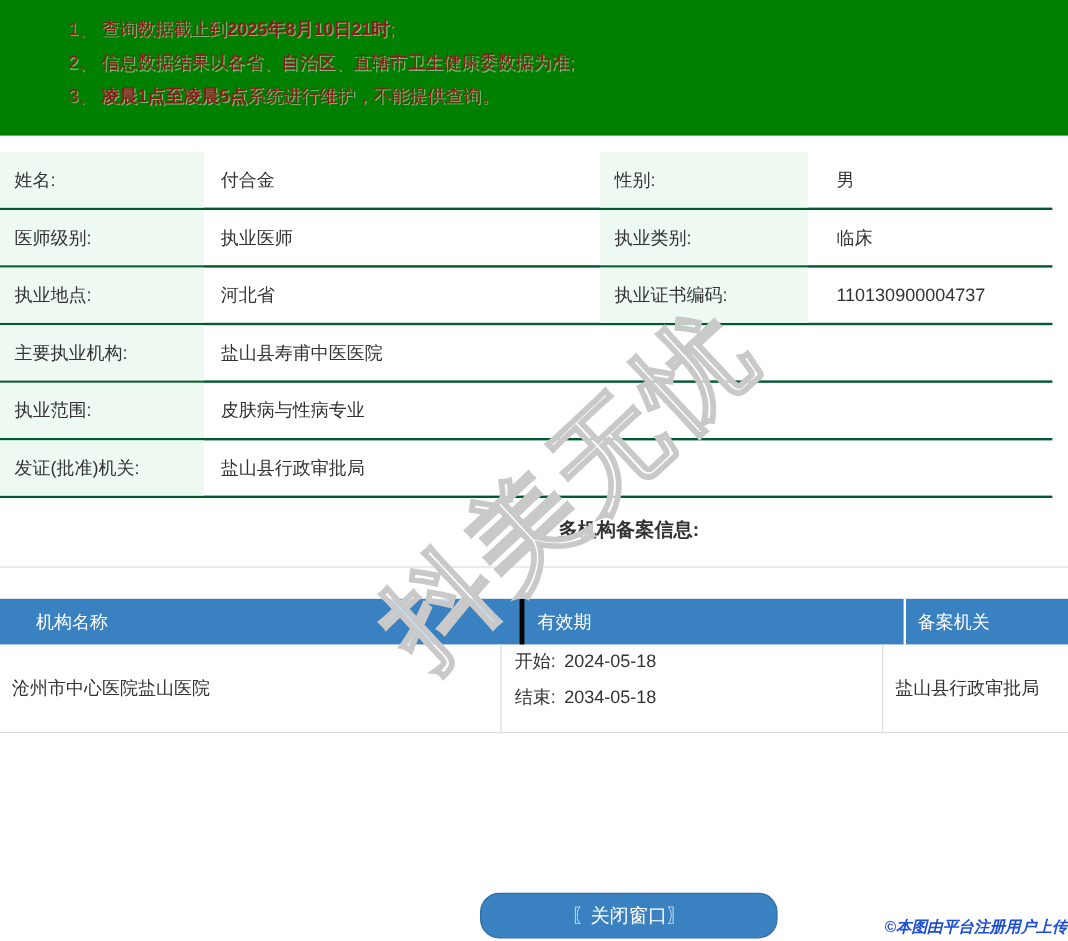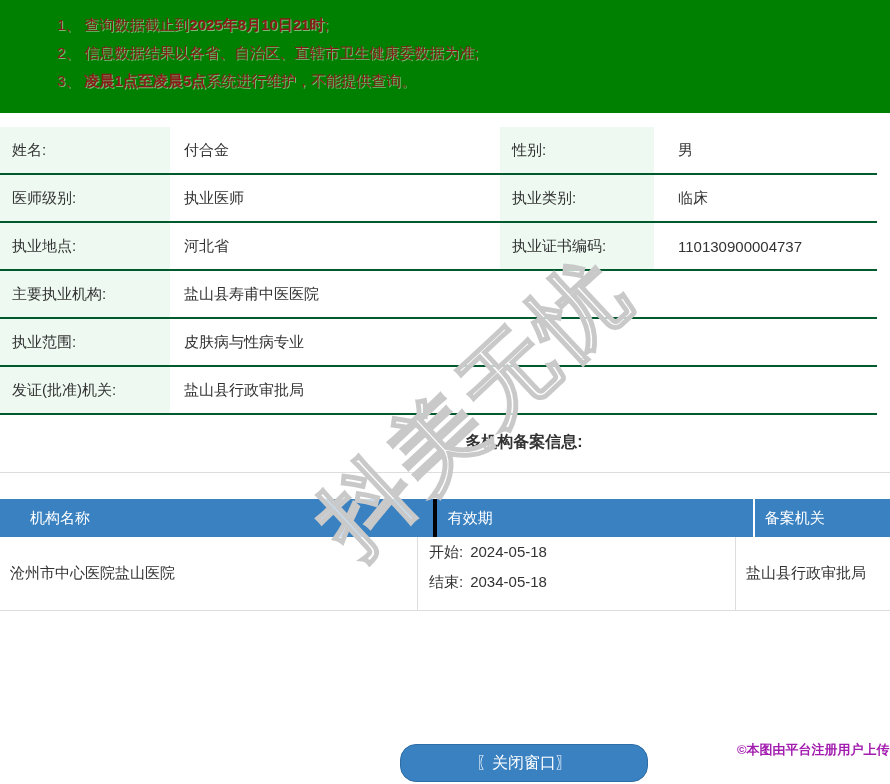--- a/index.html
+++ b/index.html
@@ -13,21 +13,21 @@
                  text-shadow: 1px 1px 0 rgba(255,255,255,0.45); }
   .notice-line .b { font-weight: bold; }
   .notice-line .num { margin-right: 4px; }
 
   
   .detail-table { width: 877px; margin-top: 14px; }
   .drow { display: flex; align-items: stretch; height: 48px; border-bottom: 2px solid var(--detail_border, #005a2d); }
   .dcell { display: flex; align-items: center; font-size: 15px; text-align: center; }
   .dlabel { width: 170px; background: var(--label_bg, #edf9f1); padding-left: 12px; }
   .dval1  { width: 330px; padding-left: 14px; }
-  .dlabel2{ width: 154px; background: var(--label_bg, #edf9f1); padding-left: 12px; }
+  .dlabel2{ width: 173px; background: var(--label_bg, #edf9f1); padding-left: 12px; }
   .dval2  { flex: 1; padding-left: 24px; }
   .dvalfull { flex: 1; padding-left: 14px; }
 
   
   .section-title { width: 1048px; text-align: center; font-size: 16px; font-weight: bold;
                    padding: 17px 0 19px 0; border-bottom: 1px solid var(--row_border, #ddd); }
 
   
   .org-table { width: 1048px; margin-top: 26px; font-size: 15px; }
   .org-head { display: flex; height: 38px; background: var(--header_bg, #3981c1); color: var(--header_text, #fff); }
@@ -50,23 +50,23 @@
                color: rgba(255,255,255,0.72); -webkit-text-stroke: 2px #c9c9c9;
                transform: rotate(-43deg); z-index: 3; pointer-events: none; white-space: nowrap; }
 
   
   .close-btn { position: absolute; left: 400px; top: 744px; width: 248px; height: 38px;
                background: var(--button_bg, #3981c1); color: #fff; border: 1px solid #2f6da6;
                border-radius: 16px; font-size: 16px; font-family: "Liberation Sans", "DejaVu Sans", sans-serif;
                cursor: pointer; z-index: 4; }
 
   
-  .copyright { position: absolute; left: 737px; top: 741px; font-size: 13px; font-weight: bold;
-               color: #a21caf; z-index: 4; white-space: nowrap;
-               text-shadow: 1px 0 #fff, -1px 0 #fff, 0 1px #fff, 0 -1px #fff, 1px 1px #fff, -1px -1px #fff; }
+  .copyright { position: absolute; left: 737px; top: 764px; font-size: 13px; font-weight: bold;
+               color: #1d4ed8; z-index: 4; white-space: nowrap;
+               text-shadow: 1px 0 #fff, -1px 0 #fff, 0 1px #fff, 0 -1px #fff, 1px 1px #fff, -1px -1px #fff; font-style: italic; }
 </style>
 </head>
 <body>
 
 <div class="page">
 
   <div class="banner">
     <div class="notice-line">
       <span class="num">1、</span><span>查询数据截止到</span><span class="b">2025年8月10日21时</span><span>;</span>
     </div>

